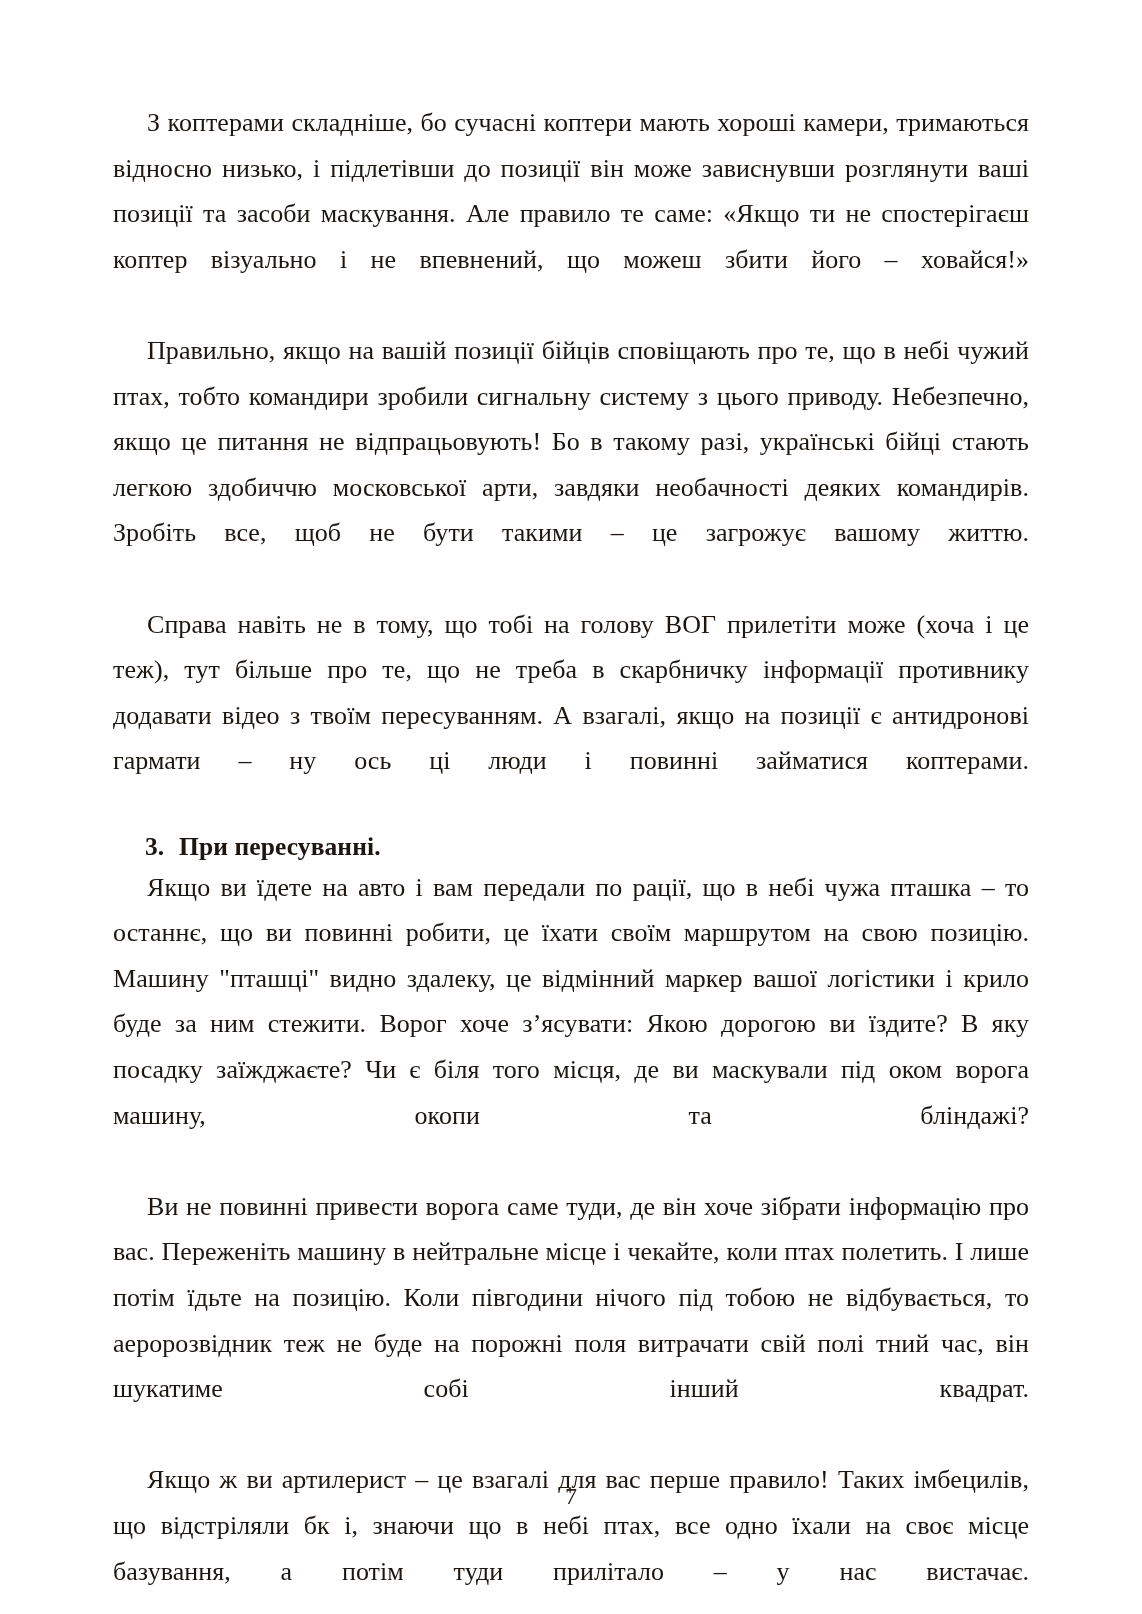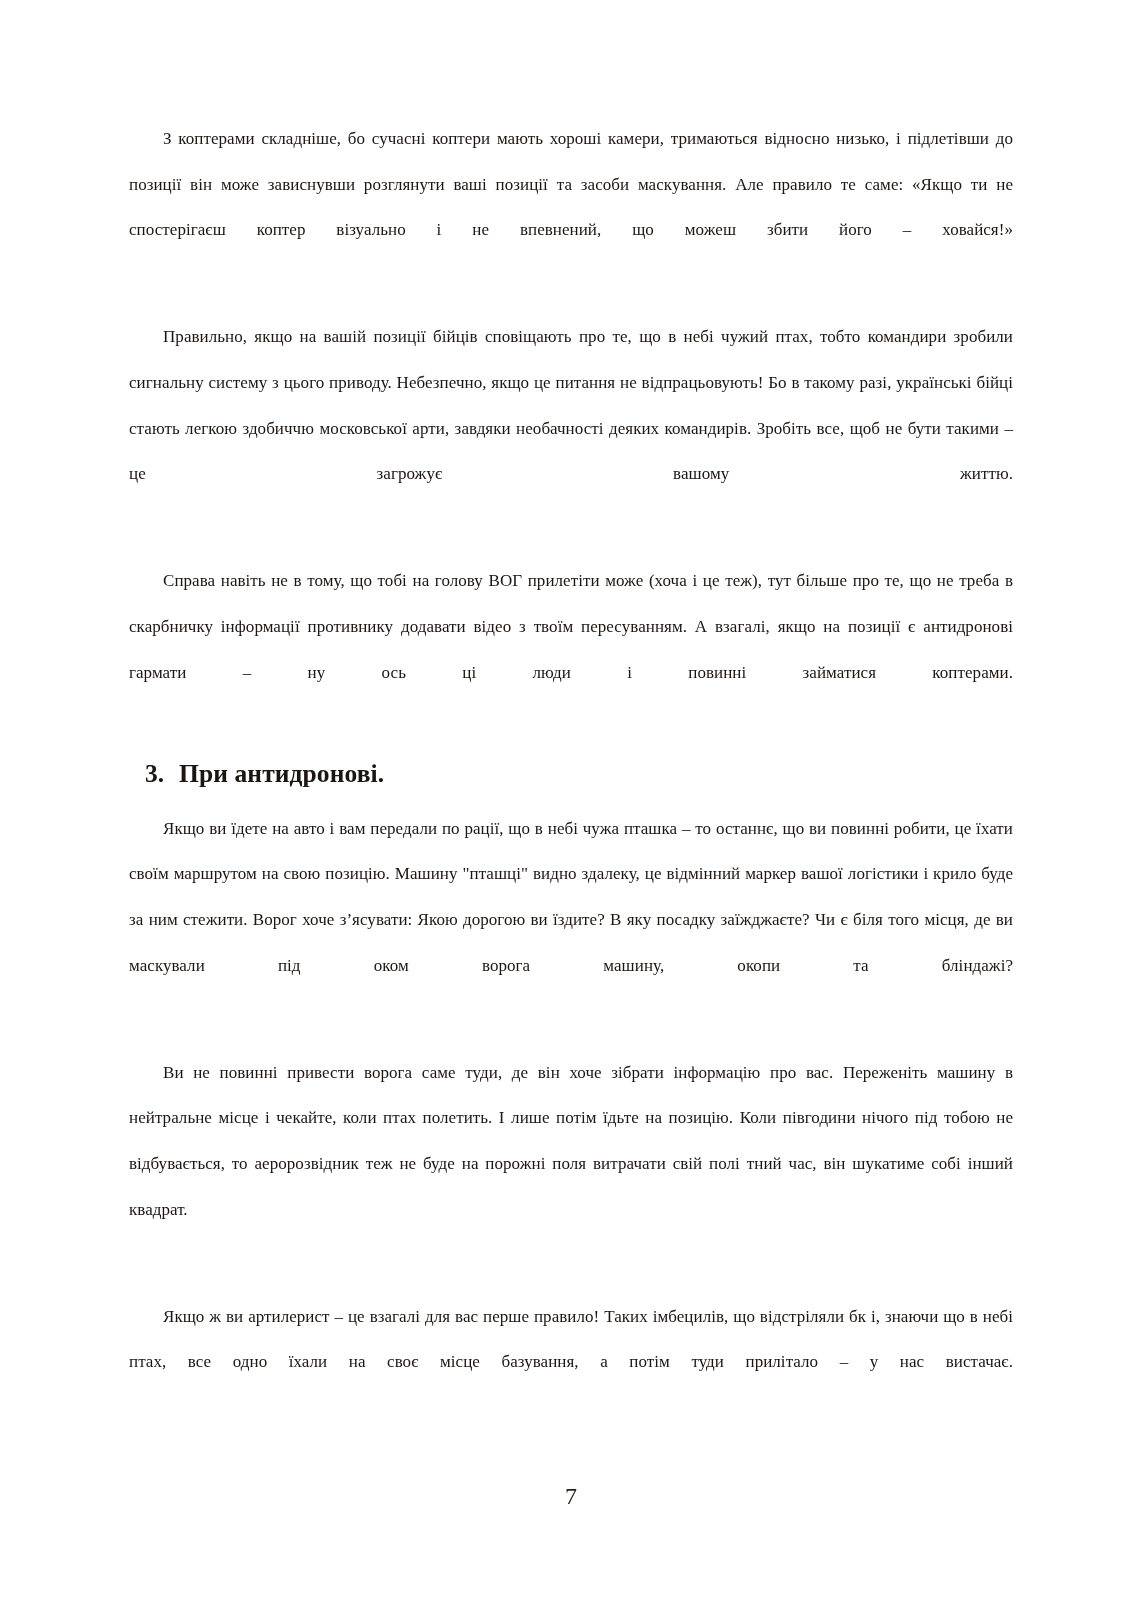--- a/index.html
+++ b/index.html
@@ -36,22 +36,22 @@
     padding-left: 32px;
     letter-spacing: 0.1px;
     white-space: nowrap;
   }
   .heading .num {
     display: inline-block;
     min-width: 26px;
   }
   
   p.body {
-    margin: 16px;
-    font-size: 17px;
+    margin: 0;
+    font-size: 26px;
     line-height: 45.6px;
     text-align: justify;
     text-justify: inter-word;
     text-indent: 34px;
     letter-spacing: 0.05px;
     word-spacing: 0.2px;
     -webkit-hyphens: none;
     hyphens: none;
   }
   
@@ -76,21 +76,21 @@
 
 <div class="page">
   <div class="content">
 
 
     <p class="body">З коптерами складніше, бо сучасні коптери мають хороші камери, тримаються відносно низько, і підлетівши до позиції він може зависнувши розглянути ваші позиції та засоби маскування. Але правило те саме: «Якщо ти не спостерігаєш коптер візуально і не впевнений, що можеш збити його – ховайся!»</p>
     <p class="body">Правильно, якщо на вашій позиції бійців сповіщають про те, що в небі чужий птах, тобто командири зробили сигнальну систему з цього приводу. Небезпечно, якщо це питання не відпрацьовують! Бо в такому разі, українські бійці стають легкою здобиччю московської арти, завдяки необачності деяких командирів. Зробіть все, щоб не бути такими – це загрожує вашому життю.</p>
     <p class="body">Справа навіть не в тому, що тобі на голову ВОГ прилетіти може (хоча і це теж), тут більше про те, що не треба в скарбничку інформації противнику додавати відео з твоїм пересуванням. А взагалі, якщо на позиції є антидронові гармати – ну ось ці люди і повинні займатися коптерами.</p>
 
     <h2 class="heading">
-      <span class="num" style="margin-right: 8px;">3.</span><span>При антидронові.</span>
+      <span class="num" style="margin-right: 8px;">3.</span><span>При пересуванні.</span>
     </h2>
 
     <p class="body">Якщо ви їдете на авто і вам передали по рації, що в небі чужа пташка – то останнє, що ви повинні робити, це їхати своїм маршрутом на свою позицію. Машину "пташці" видно здалеку, це відмінний маркер вашої логістики і крило буде за ним стежити. Ворог хоче з’ясувати: Якою дорогою ви їздите? В яку посадку заїжджаєте? Чи є біля того місця, де ви маскували під оком ворога машину, окопи та бліндажі?</p>
     <p class="body">Ви не повинні привести ворога саме туди, де він хоче зібрати інформацію про вас. Переженіть машину в нейтральне місце і чекайте, коли птах полетить. І лише потім їдьте на позицію. Коли півгодини нічого під тобою не відбувається, то аеророзвідник теж не буде на порожні поля витрачати свій полі тний час, він шукатиме собі інший квадрат.</p>
     <p class="body">Якщо ж ви артилерист – це взагалі для вас перше правило! Таких імбецилів, що відстріляли бк і, знаючи що в небі птах, все одно їхали на своє місце базування, а потім туди прилітало – у нас вистачає.</p>
 
   </div>
 
   <div class="pagenum">7</div>
 </div>

